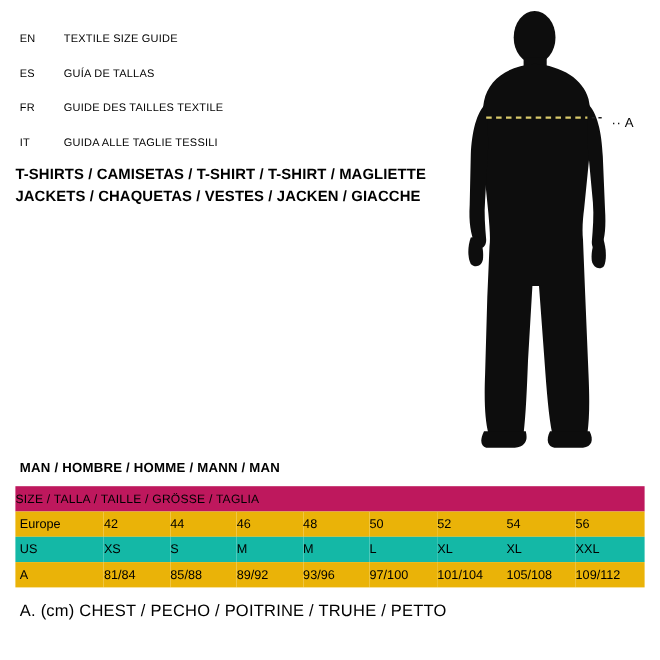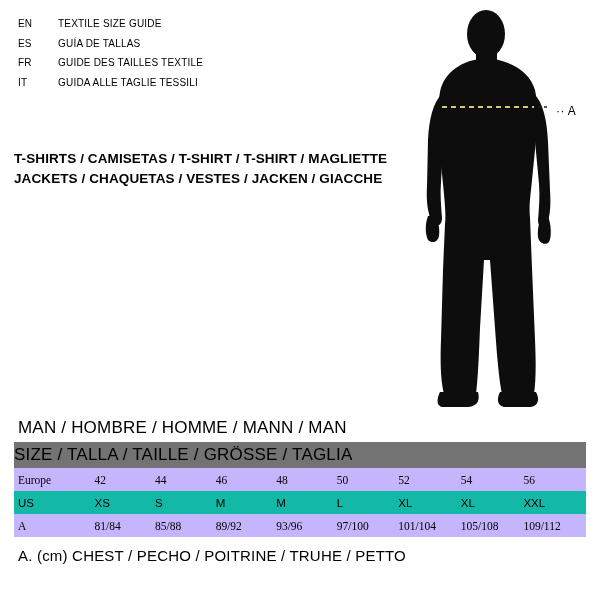--- a/index.html
+++ b/index.html
@@ -34,20 +34,21 @@
     line-height: 19.5px;
     font-size: 10px;
     letter-spacing: 0.2px;
   }
   .lang-code {
     width: 40px;
     flex: 0 0 40px;
   }
   .lang-text {
     flex: 1 1 auto;
+    margin-top: 12px;
   }
 
   
   .cat-block {
     position: absolute;
     left: 14px;
     top: 110px;
     width: 400px;
     margin-top: 39px;
   }
@@ -74,46 +75,46 @@
     top: 104px;
     font-size: 12px;
     letter-spacing: 0.4px;
   }
 
   
   .man-title {
     position: absolute;
     left: 18px;
     top: 418px;
-    font-size: 17px;
-    font-weight: normal;
+    font-size: 12px;
+    font-weight: bold;
     letter-spacing: 0.2px;
   }
 
   table.size-table {
     position: absolute;
     left: 14px;
     top: 442px;
     width: 572px;
     border-collapse: collapse;
     font-size: 11.5px;
   }
   table.size-table td {
     padding: 3px 0 3px 0;
     vertical-align: middle;
     height: 17px;
   }
   .row-head td {
-    background: #737373;
-    font-size: 17px;
+    background: #be185d;
+    font-size: 11px;
     letter-spacing: 0.2px;
     padding-left: 4px;
   }
   .row-shade td { background: #14b8a6; }
-  .row-plain td { background: #c4b5fd; font-family: Liberation Serif, serif; }
+  .row-plain td { background: #eab308; }
   .c-label {
     width: 86px;
     padding-left: 4px !important;
   }
   .c-val {
     width: 68px;
     text-align: left;
   }
 
   .footnote {

